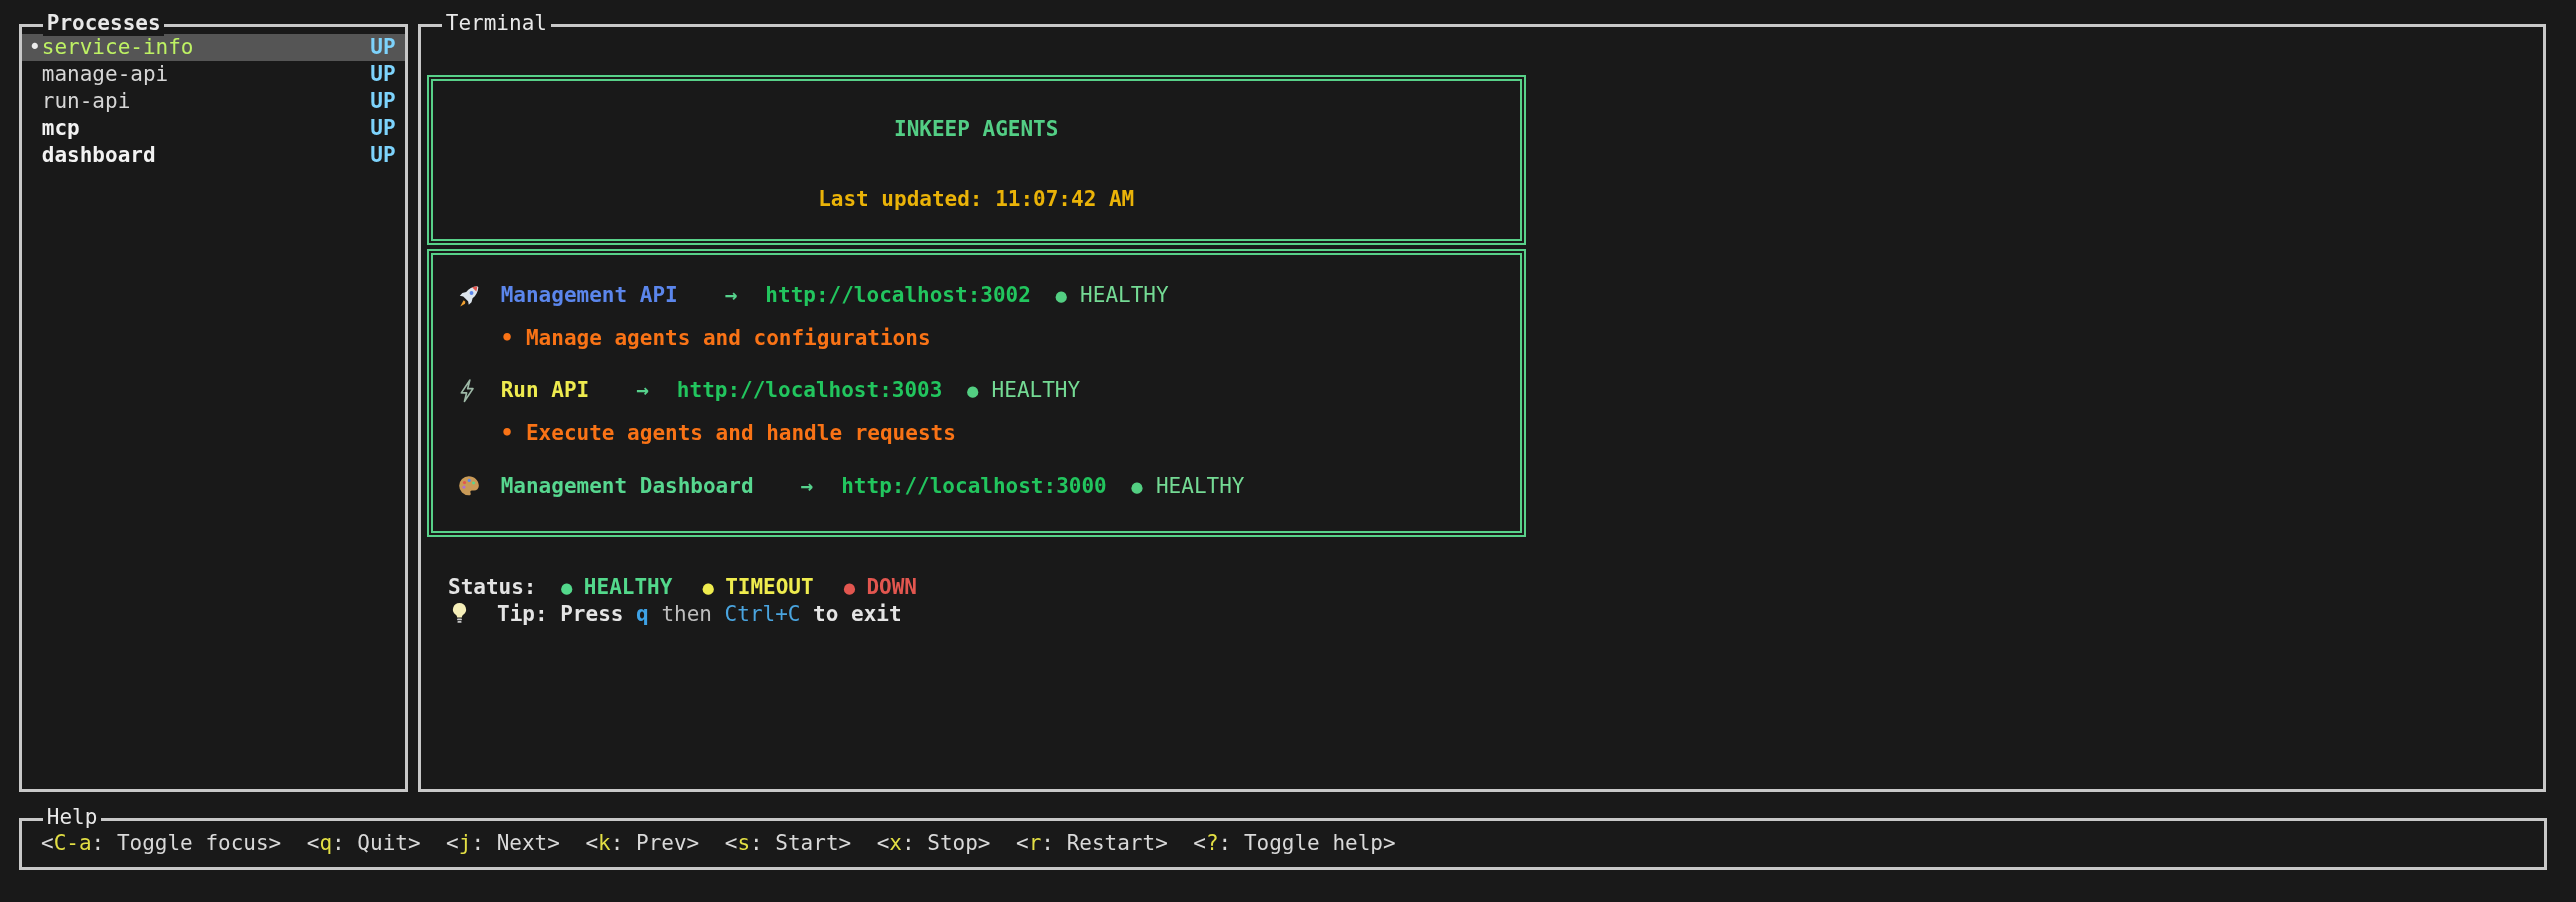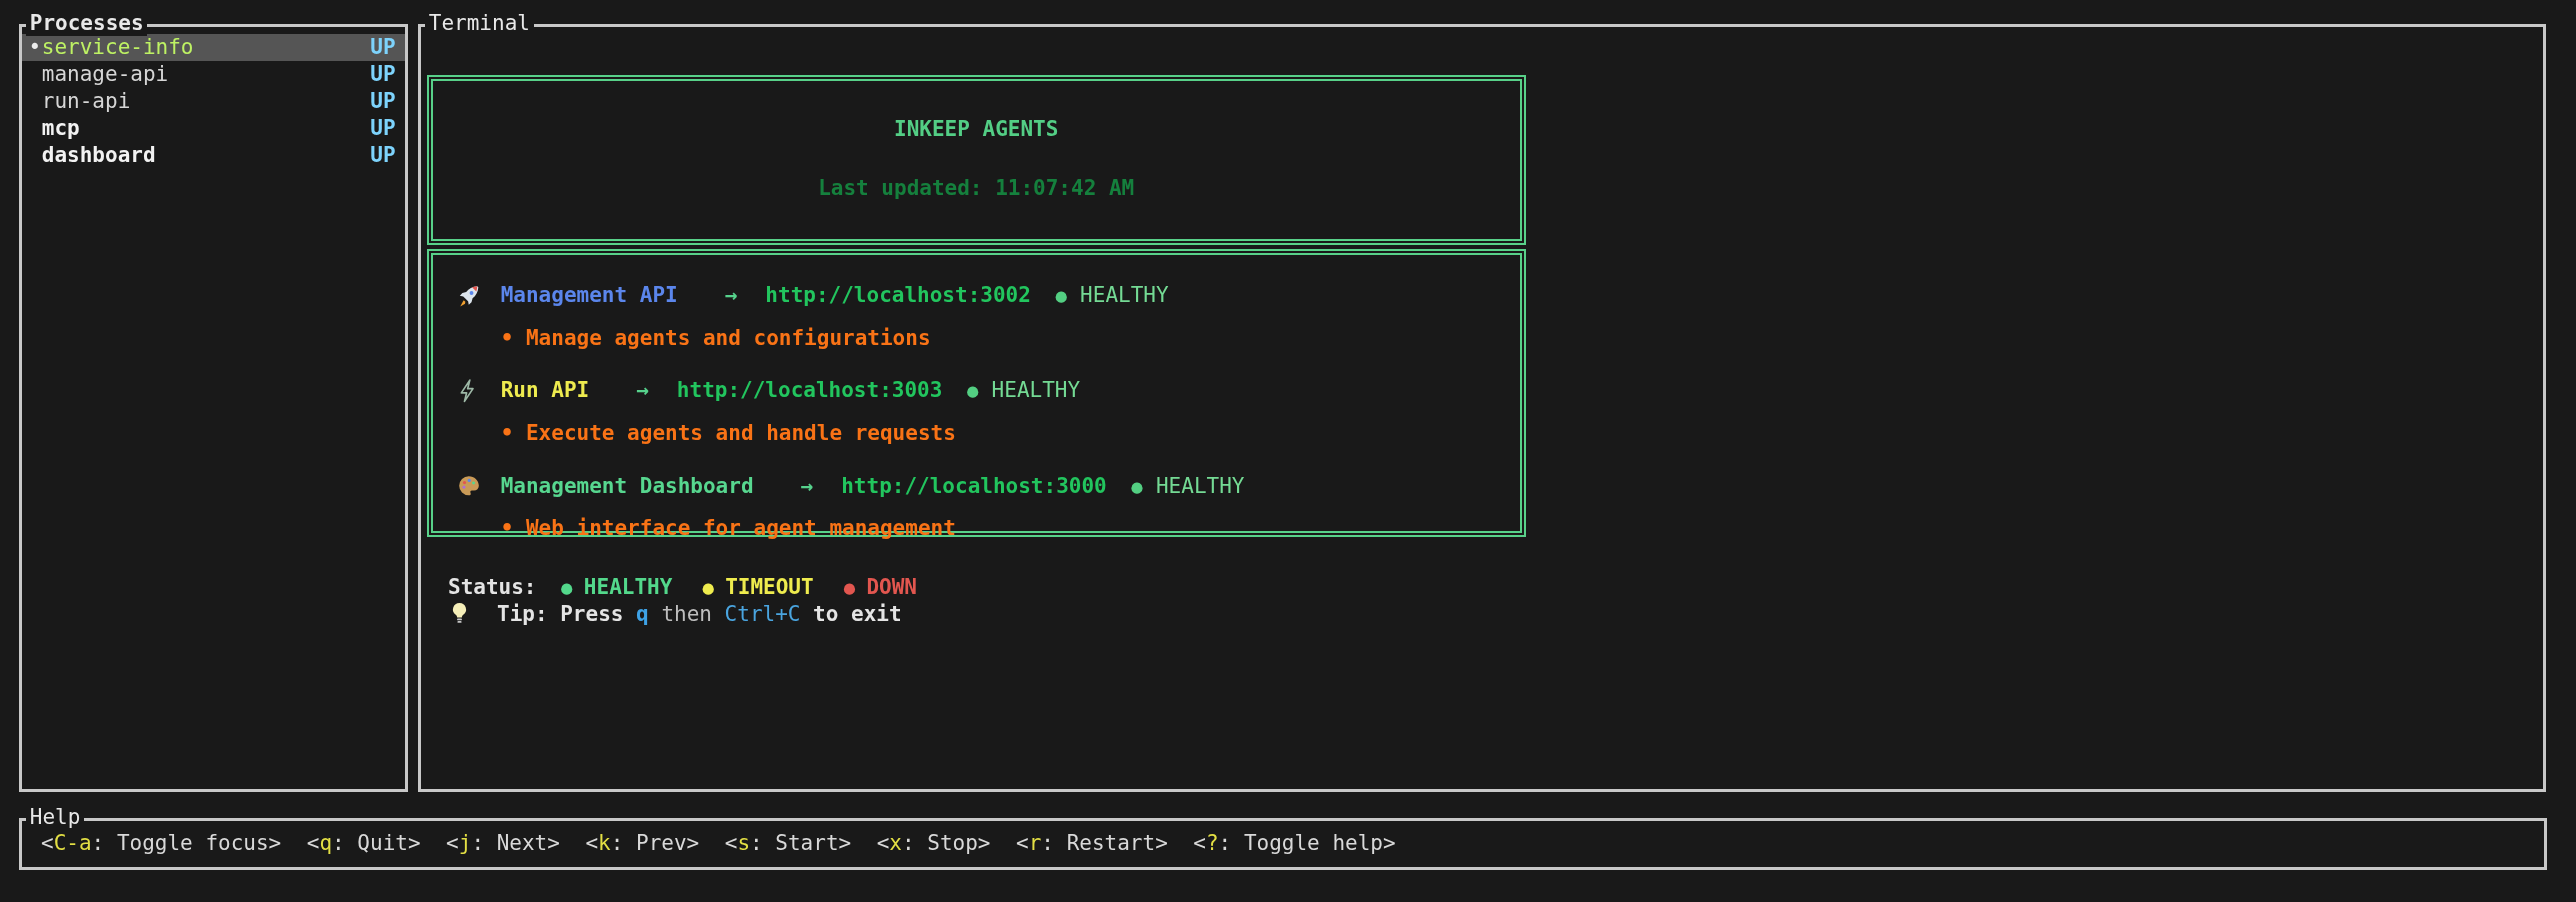--- a/index.html
+++ b/index.html
@@ -7,21 +7,21 @@
   body {
     width: 2576px; height: 903px; overflow: hidden; position: relative;
     font-family: "DejaVu Sans Mono", "Liberation Mono", monospace;
     font-size: 21px; line-height: 26.4px; color: #d8d8d8;
   }
   .screen { position: absolute; inset: 0; }
 
   
   .panel { position: absolute; border: 3.8px solid #c8c8c8; background: #191919; }
   .panel-title {
-    position: absolute; top: -17px; left: 4px; padding: 0 3.8px;
+    position: absolute; top: -17px; left: 21px; padding: 0 3.8px;
     background: #191919; color: #e8e8e8; white-space: pre;
   }
   .bold { font-weight: bold; }
 
   
   .processes { left: 19px; top: 23.6px; width: 389px; height: 768px; }
   .proc-rows { padding-top: 7.6px; }
   .proc-row {
     display: flex; align-items: center; height: 27px;
     padding: 0 9.4px 0 6.6px; white-space: pre; cursor: default;
@@ -34,21 +34,21 @@
   .proc-row .pstatus { color: #7dd3fc; font-weight: bold; }
 
   
   .terminal { left: 418px; top: 23.6px; width: 2128px; height: 768px; }
   .greenbox {
     border: 6.6px double #58d189; width: 1099px; margin-left: 5.7px;
     background: #191919;
   }
   .headerbox { margin-top: 48px; height: 170px; padding-top: 35px; text-align: center; }
   .hb-title { color: #53ce85; font-weight: bold; white-space: pre; }
-  .hb-updated { margin-top: 33px; color: #15803d; font-weight: bold; white-space: pre; }
+  .hb-updated { margin-top: 44px; color: #eab308; font-weight: bold; white-space: pre; }
 
   .servicesbox { margin-top: 4.7px; height: 288px; padding: 27px 9.4px 0 23px; }
   .svc + .svc { margin-top: 26.4px; }
   .svc-line1 { display: flex; align-items: center; white-space: pre; }
   .svc-icon { display: inline-flex; width: 45px; align-items: center; }
   .svc-icon svg { width: 25.5px; height: 25.5px; }
   .svc-name { font-weight: bold; }
   .svc-arrow { color: #56d28c; font-weight: bold; margin: 0 28px 0 47px; }
   .svc-url { color: #22c55e; font-weight: bold; }
   .svc-dot { color: #53cf82; margin: 0 13.2px 0 24.6px; font-size: 19px; }
@@ -172,21 +172,20 @@
                 <circle cx="16.5" cy="9.5" r="1.4" fill="#57d78f"></circle>
                 <circle cx="7.5" cy="13.5" r="1.4" fill="#b06cd6"></circle>
               </svg>
           </span>
           <span class="svc-name" style="color:#57d78f">Management Dashboard</span>
           <span class="svc-arrow">→</span>
           <span class="svc-url">http://localhost:3000</span>
           <span class="svc-dot">●</span>
           <span class="svc-health">HEALTHY</span>
         </div>
-        <div class="svc-desc">• Web interface for agent management</div>
       </div>
 
     </div>
 
     <div class="legend">
       <span class="legend-label bold">Status:</span>
       <span class="legend-item" style="color:#53d88b">
         <span class="dot">●</span>
         <span>HEALTHY</span>
       </span>

